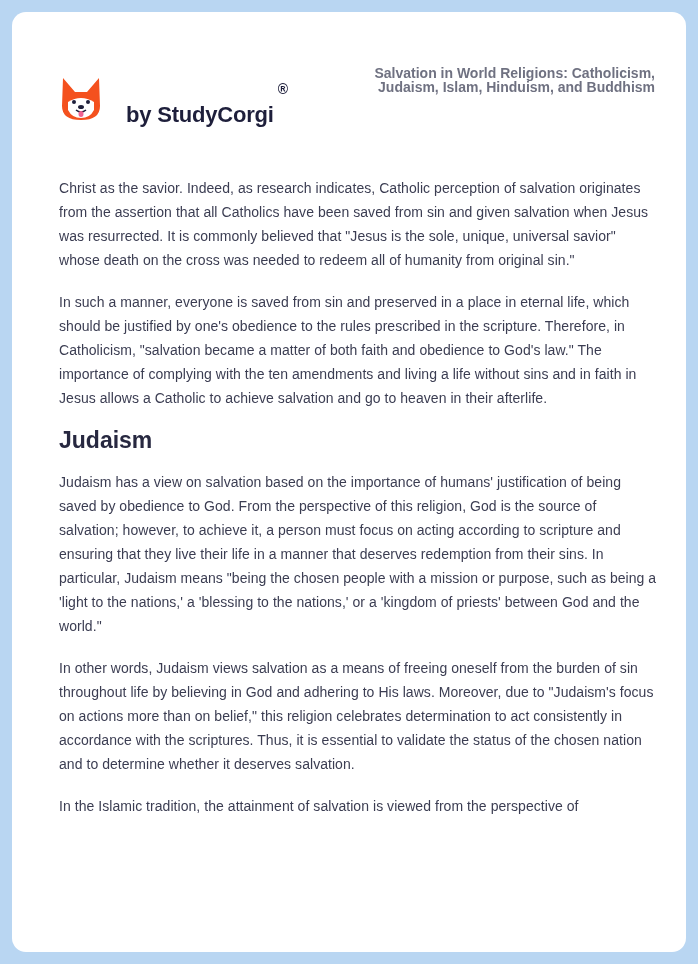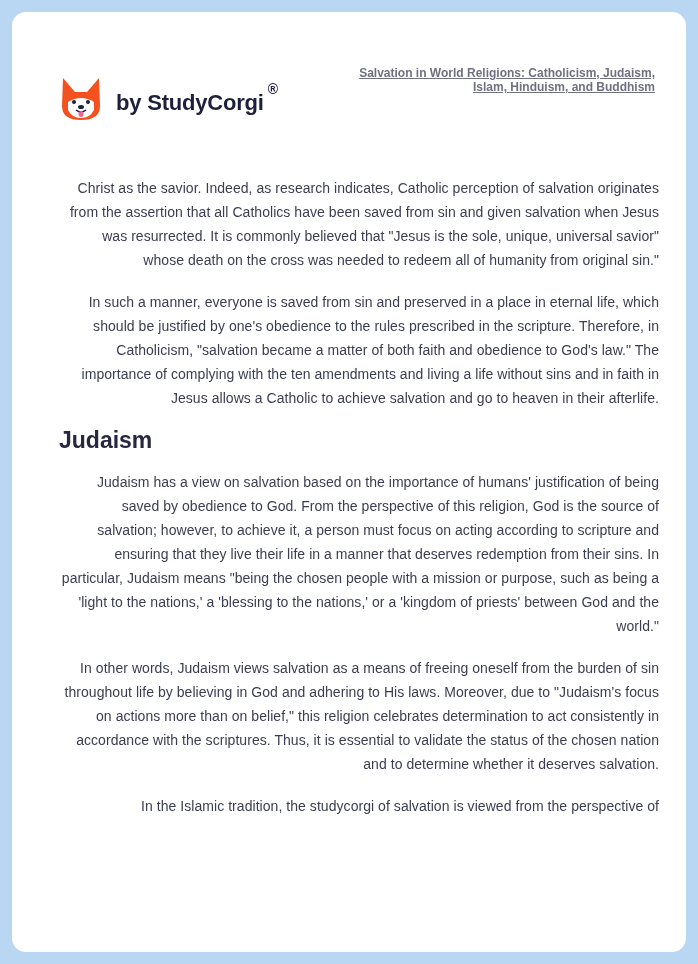--- a/index.html
+++ b/index.html
@@ -11,29 +11,29 @@
   .page {
     position: absolute; left: 12px; top: 12px;
     width: 674px; height: 940px;
     background: #ffffff; border-radius: 14px;
     overflow: hidden;
   }
   .header { position: absolute; left: 0; top: 0; width: 674px; height: 140px; }
   .logo { position: absolute; left: 48px; top: 64px; display: flex; align-items: center; }
   .logo-icon { width: 42px; height: 46px; }
   .logo-text {
-    margin-left: 14px; font-size: 22px; font-weight: bold; color: #1e1f3b;
-    letter-spacing: -0.2px; position: relative; top: 4px;
+    margin-left: 24px; font-size: 22px; font-weight: bold; color: #1e1f3b;
+    letter-spacing: -0.2px; position: relative; top: 16px;
   }
   .logo-reg { font-size: 14px; font-weight: bold; color: #1e1f3b; position: relative; top: -10px; margin-left: 4px; }
   .meta { position: absolute; right: 31px; top: 54px; width: 320px; text-align: right; }
-  .meta-title { font-size: 12px; font-weight: bold; color: #6f7181; line-height: 14px; text-decoration: underline; }
+  .meta-title { font-size: 14px; font-weight: bold; color: #6f7181; line-height: 14px; }
   .meta-url { font-size: 10.5px; color: #7a7c8a; line-height: 13px; margin-top: 4px; }
   .content { position: absolute; left: 47px; top: 164px; width: 600px; color: #3b3d52; }
-  .para { font-size: 14px; line-height: 24px; margin: 0 0 18px 0; letter-spacing: 0.05px; text-align: right; }
+  .para { font-size: 14px; line-height: 24px; margin: 0 0 18px 0; letter-spacing: 0.05px; }
   .h2 { font-size: 23px; font-weight: bold; color: #272840; margin: 0 0 18px 0; line-height: 24px; }
 </style>
 </head>
 <body>
 
 <div class="page">
   <div class="header">
     <div class="logo">
       <svg class="logo-icon" viewBox="0 0 42 46">
         <path d="M3 2 L15 16 L27 16 L39 2 L40 30 Q40 44 21 44 Q2 44 2 30 Z" fill="#f4511e"></path>
@@ -53,15 +53,15 @@
   </div>
 
   <div class="content">
     <p class="para">Christ as the savior. Indeed, as research indicates, Catholic perception of salvation originates from the assertion that all Catholics have been saved from sin and given salvation when Jesus was resurrected. It is commonly believed that "Jesus is the sole, unique, universal savior" whose death on the cross was needed to redeem all of humanity from original sin."</p>
     <p class="para">In such a manner, everyone is saved from sin and preserved in a place in eternal life, which should be justified by one's obedience to the rules prescribed in the scripture. Therefore, in Catholicism, "salvation became a matter of both faith and obedience to God's law." The importance of complying with the ten amendments and living a life without sins and in faith in Jesus allows a Catholic to achieve salvation and go to heaven in their afterlife.</p>
 
     <h2 class="h2">Judaism</h2>
     <p class="para">Judaism has a view on salvation based on the importance of humans' justification of being saved by obedience to God. From the perspective of this religion, God is the source of salvation; however, to achieve it, a person must focus on acting according to scripture and ensuring that they live their life in a manner that deserves redemption from their sins. In particular, Judaism means "being the chosen people with a mission or purpose, such as being a 'light to the nations,' a 'blessing to the nations,' or a 'kingdom of priests' between God and the world."</p>
     <p class="para">In other words, Judaism views salvation as a means of freeing oneself from the burden of sin throughout life by believing in God and adhering to His laws. Moreover, due to "Judaism's focus on actions more than on belief," this religion celebrates determination to act consistently in accordance with the scriptures. Thus, it is essential to validate the status of the chosen nation and to determine whether it deserves salvation.</p>
 
-    <p class="para">In the Islamic tradition, the studycorgi of salvation is viewed from the perspective of</p>
+    <p class="para">In the Islamic tradition, the attainment of salvation is viewed from the perspective of</p>
   </div>
 </div>
 
 </body></html>

